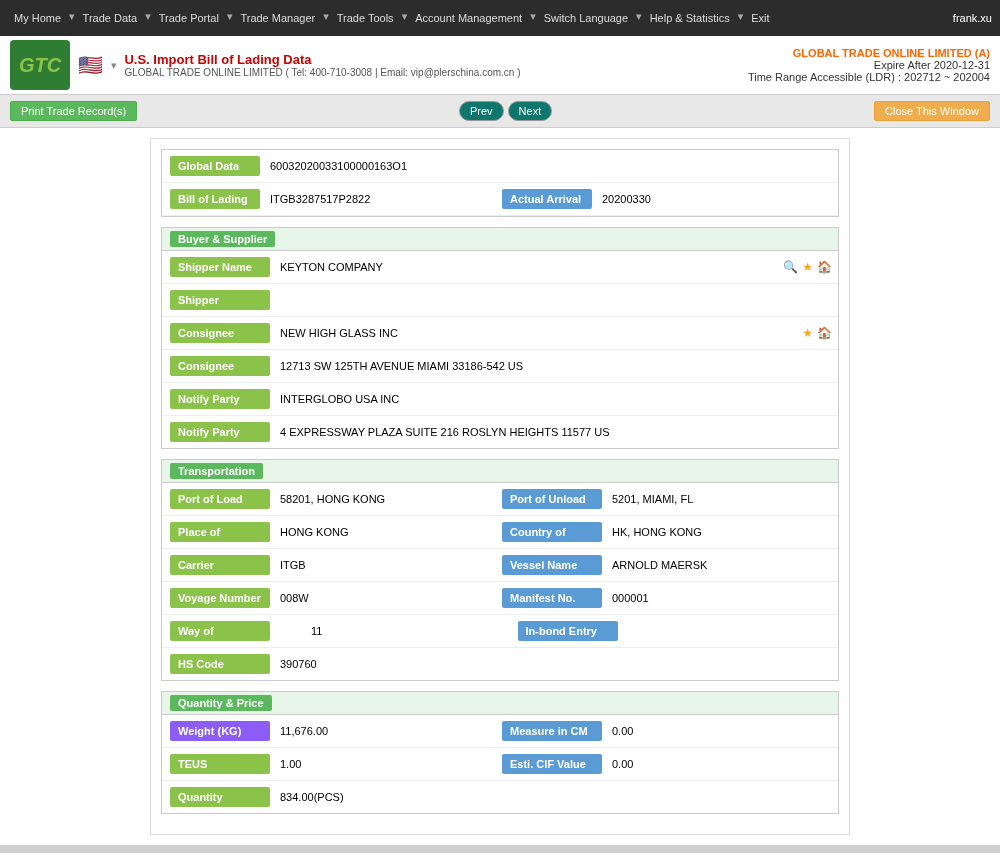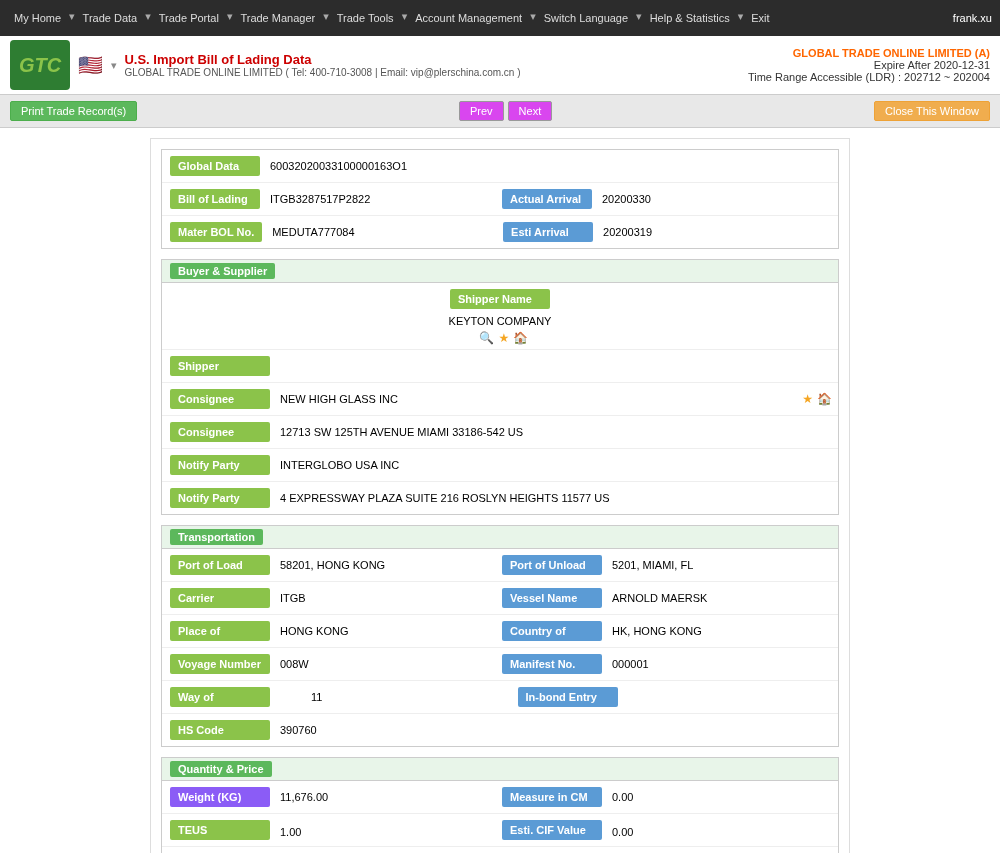--- a/index.html
+++ b/index.html
@@ -13,21 +13,21 @@
     
     .header { background: #fff; display: flex; align-items: center; justify-content: space-between; padding: 4px 10px; border-bottom: 1px solid #ccc; }
     .header-left { display: flex; align-items: center; gap: 8px; }
     .logo-box { display: flex; align-items: center; }
     .header-right { text-align: right; font-size: 11px; color: #333; }
 
     
     .toolbar { background: #e8e8e8; padding: 6px 10px; display: flex; align-items: center; justify-content: space-between; border-bottom: 1px solid #ccc; }
     .btn-green { background: #5cb85c; color: #fff; border: 1px solid #4cae4c; padding: 3px 10px; cursor: pointer; font-size: 11px; border-radius: 2px; }
     .btn-orange { background: #f0ad4e; color: #fff; border: 1px solid #eea236; padding: 3px 10px; cursor: pointer; font-size: 11px; border-radius: 2px; }
-    .btn-gray { background: #d946ef; color: #fff; border: 1px solid #999; padding: 3px 10px; cursor: pointer; font-size: 11px; border-radius: 2px; }
+    .btn-gray { background: #0f766e; color: #fff; border: 1px solid #999; padding: 3px 10px; cursor: pointer; font-size: 11px; border-radius: 10px; }
     .nav-btns { display: flex; gap: 4px; }
 
     
     .main-content { background: #fff; margin: 0 auto; padding: 10px; }
     .content-wrapper { background: #fff; border: 1px solid #ddd; padding: 10px; max-width: 700px; margin: 0 auto; }
 
     .date-header { text-align: right; font-size: 11px; color: #333; margin-bottom: 8px; }
 
     
     .section { margin-bottom: 10px; border: 1px solid #ccc; }
@@ -101,33 +101,27 @@
       <div style="display:flex;align-items:center;padding:4px 6px;border-bottom:1px solid #eee;">
         <span class="field-label" style="background:#8bc34a;min-width:90px;">Global Data</span>
         <span class="field-value">60032020033100000163O1</span>
       </div>
       <div style="display:flex;align-items:center;padding:4px 6px;border-bottom:1px solid #eee;">
         <span class="field-label" style="background:#8bc34a;min-width:90px;">Bill of Lading</span>
         <span class="field-value" style="flex:1;">ITGB3287517P2822</span>
         <span class="field-label" style="background:#5b9bd5;min-width:90px;">Actual Arrival</span>
         <span class="field-value" style="flex:1;text-align:center;">20200330</span>
       </div>
-      <div style="display:flex;align-items:center;padding:4px 6px;">
-        <span class="field-label" style="background:#8bc34a;min-width:90px;">Mater BOL No.</span>
-        <span class="field-value" style="flex:1;">MEDUTA777084</span>
-        <span class="field-label" style="background:#5b9bd5;min-width:90px;">Esti Arrival</span>
-        <span class="field-value" style="flex:1;">20200319</span>
-      </div>
     </div>
 
     <div class="section">
       <div class="section-header">
         <span class="section-label">Buyer &amp; Supplier</span>
       </div>
-      <div style="display:flex;align-items:center;padding:4px 6px;border-bottom:1px solid #eee;flex-direction:column;">
+      <div style="display:flex;align-items:center;padding:4px 6px;border-bottom:1px solid #eee;">
         <span class="field-label" style="background:#8bc34a;min-width:100px;">Shipper Name</span>
         <span class="field-value" style="flex:1;">KEYTON COMPANY</span>
         <div class="icons-group">
           <span style="cursor:pointer;color:#888;">🔍</span>
           <span style="cursor:pointer;color:#f5a623;">★</span>
           <span style="cursor:pointer;color:#5cb85c;">🏠</span>
         </div>
       </div>
       <div style="display:flex;align-items:center;padding:4px 6px;border-bottom:1px solid #eee;">
         <span class="field-label" style="background:#8bc34a;min-width:100px;">Shipper</span>
@@ -158,32 +152,32 @@
       <div class="section-header">
         <span class="section-label">Transportation</span>
       </div>
       <div style="display:flex;align-items:center;padding:4px 6px;border-bottom:1px solid #eee;">
         <span class="field-label" style="background:#8bc34a;min-width:100px;">Port of Load</span>
         <span class="field-value" style="flex:1;">58201, HONG KONG</span>
         <span class="field-label" style="background:#5b9bd5;min-width:100px;">Port of Unload</span>
         <span class="field-value" style="flex:1;">5201, MIAMI, FL</span>
       </div>
       <div style="display:flex;align-items:center;padding:4px 6px;border-bottom:1px solid #eee;">
+        <span class="field-label" style="background:#8bc34a;min-width:100px;">Place of</span>
+        <span class="field-value" style="flex:1;">HONG KONG</span>
+        <span class="field-label" style="background:#5b9bd5;min-width:100px;">Country of</span>
+        <span class="field-value" style="flex:1;">HK, HONG KONG</span>
+      </div>
+      <div style="display:flex;align-items:center;padding:4px 6px;border-bottom:1px solid #eee;">
         <span class="field-label" style="background:#8bc34a;min-width:100px;">Carrier</span>
         <span class="field-value" style="flex:1;">ITGB</span>
         <span class="field-label" style="background:#5b9bd5;min-width:100px;">Vessel Name</span>
         <span class="field-value" style="flex:1;">ARNOLD MAERSK</span>
       </div>
       <div style="display:flex;align-items:center;padding:4px 6px;border-bottom:1px solid #eee;">
-        <span class="field-label" style="background:#8bc34a;min-width:100px;">Place of</span>
-        <span class="field-value" style="flex:1;">HONG KONG</span>
-        <span class="field-label" style="background:#5b9bd5;min-width:100px;">Country of</span>
-        <span class="field-value" style="flex:1;">HK, HONG KONG</span>
-      </div>
-      <div style="display:flex;align-items:center;padding:4px 6px;border-bottom:1px solid #eee;">
         <span class="field-label" style="background:#8bc34a;min-width:100px;">Voyage Number</span>
         <span class="field-value" style="flex:1;">008W</span>
         <span class="field-label" style="background:#5b9bd5;min-width:100px;">Manifest No.</span>
         <span class="field-value" style="flex:1;">000001</span>
       </div>
       <div style="display:flex;align-items:center;padding:4px 6px;border-bottom:1px solid #eee;">
         <span class="field-label" style="background:#8bc34a;min-width:100px;">Way of</span>
         <span class="field-value" style="flex:1;margin-left:31px;">11</span>
         <span class="field-label" style="background:#5b9bd5;min-width:100px;">In-bond Entry</span>
         <span class="field-value" style="flex:1;"></span>
@@ -197,21 +191,21 @@
     <div class="section">
       <div class="section-header">
         <span class="section-label">Quantity &amp; Price</span>
       </div>
       <div style="display:flex;align-items:center;padding:4px 6px;border-bottom:1px solid #eee;">
         <span class="field-label" style="background:#8b5cf6;min-width:100px;">Weight (KG)</span>
         <span class="field-value" style="flex:1;">11,676.00</span>
         <span class="field-label" style="background:#5b9bd5;min-width:100px;">Measure in CM</span>
         <span class="field-value" style="flex:1;">0.00</span>
       </div>
-      <div style="display:flex;align-items:flex-end;padding:4px 6px;border-bottom:1px solid #eee;">
+      <div style="display:flex;align-items:center;padding:4px 6px;border-bottom:1px solid #eee;">
         <span class="field-label" style="background:#8bc34a;min-width:100px;">TEUS</span>
         <span class="field-value" style="flex:1;">1.00</span>
         <span class="field-label" style="background:#5b9bd5;min-width:100px;">Esti. CIF Value</span>
         <span class="field-value" style="flex:1;">0.00</span>
       </div>
       <div style="display:flex;align-items:center;padding:4px 6px;">
         <span class="field-label" style="background:#8bc34a;min-width:100px;">Quantity</span>
         <span class="field-value">834.00(PCS)</span>
       </div>
     </div>

